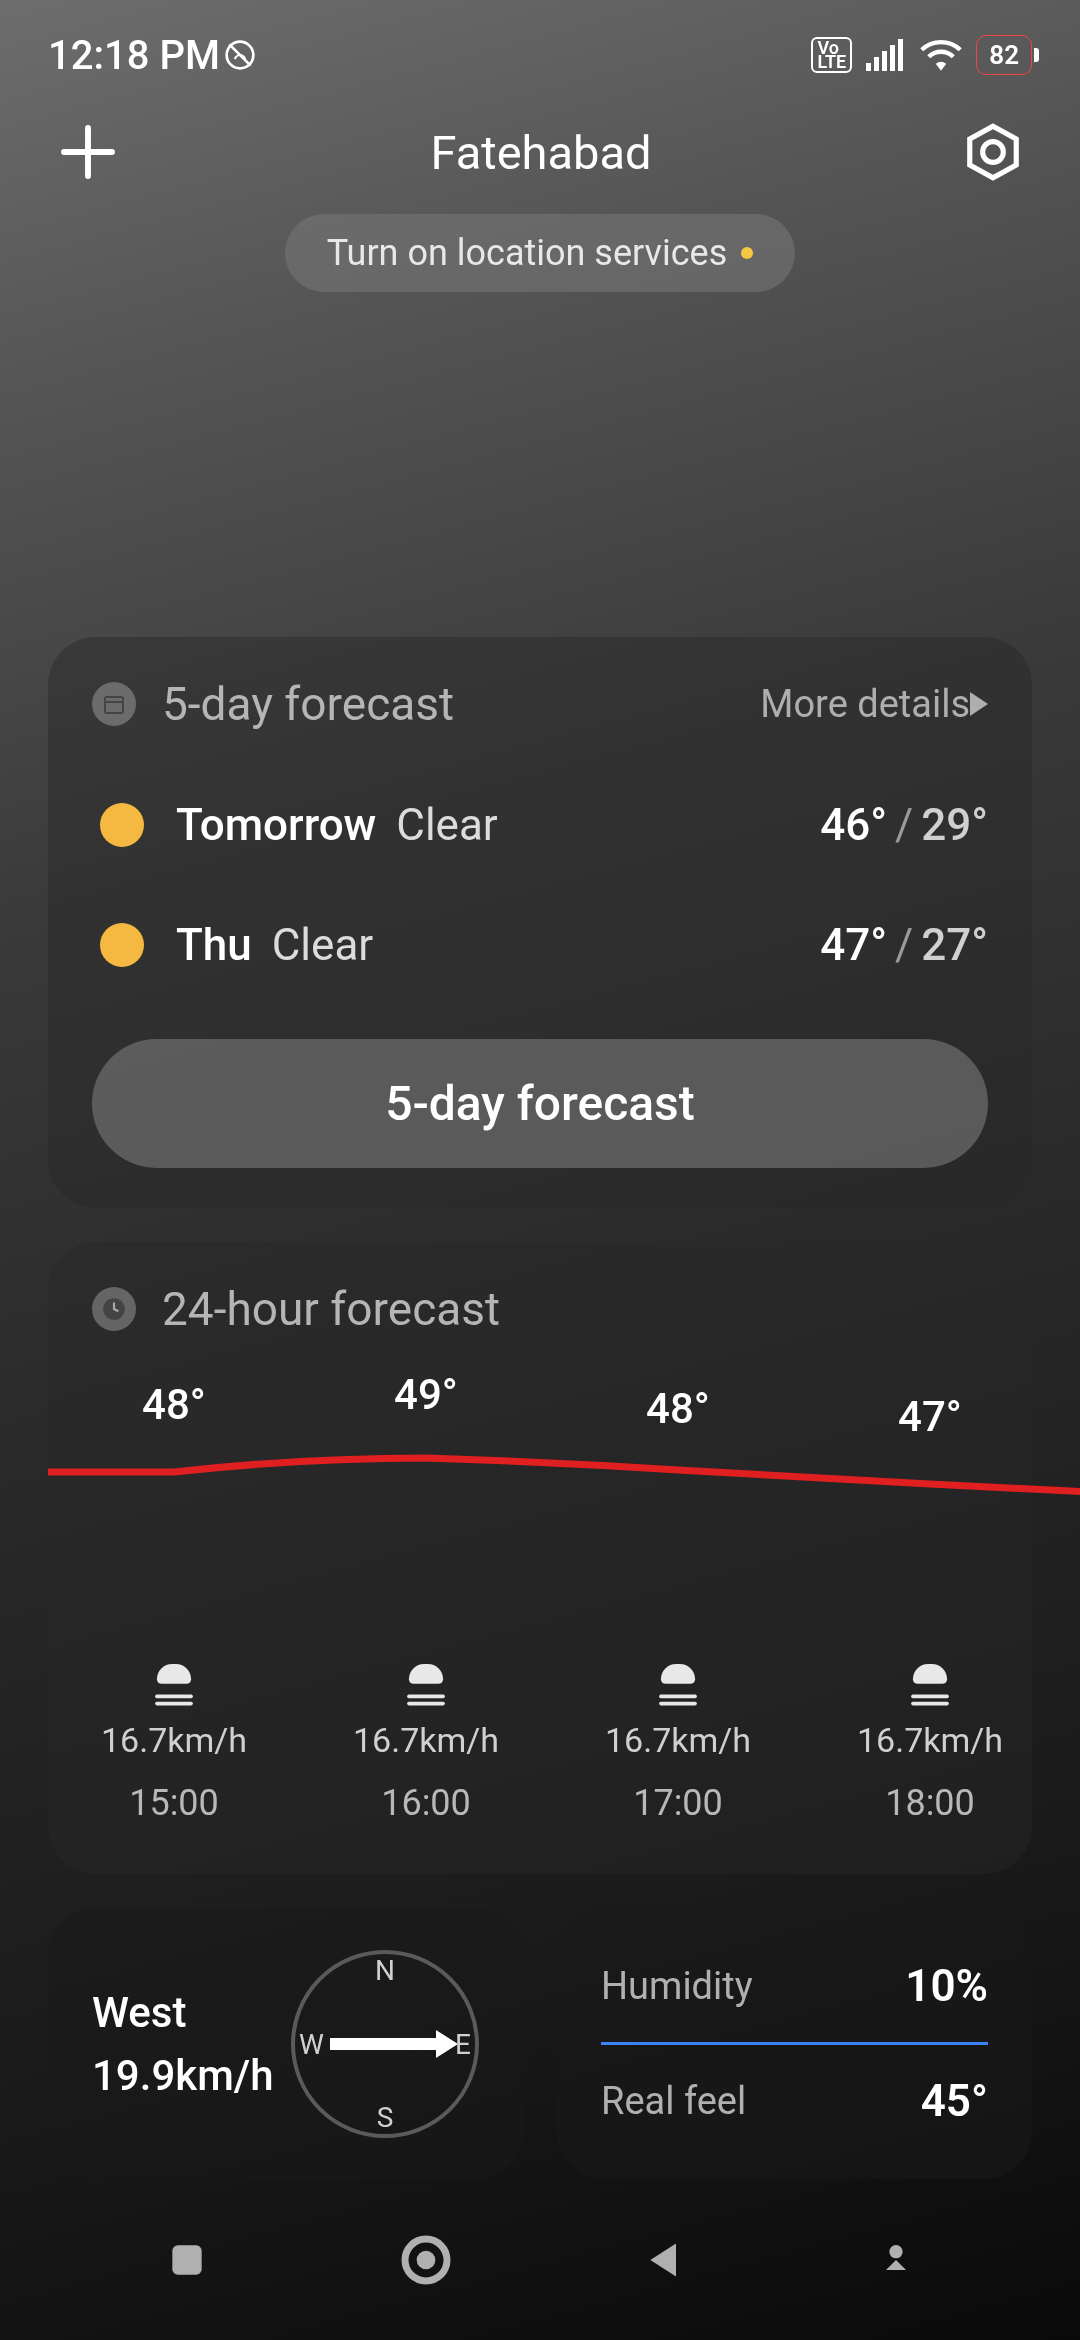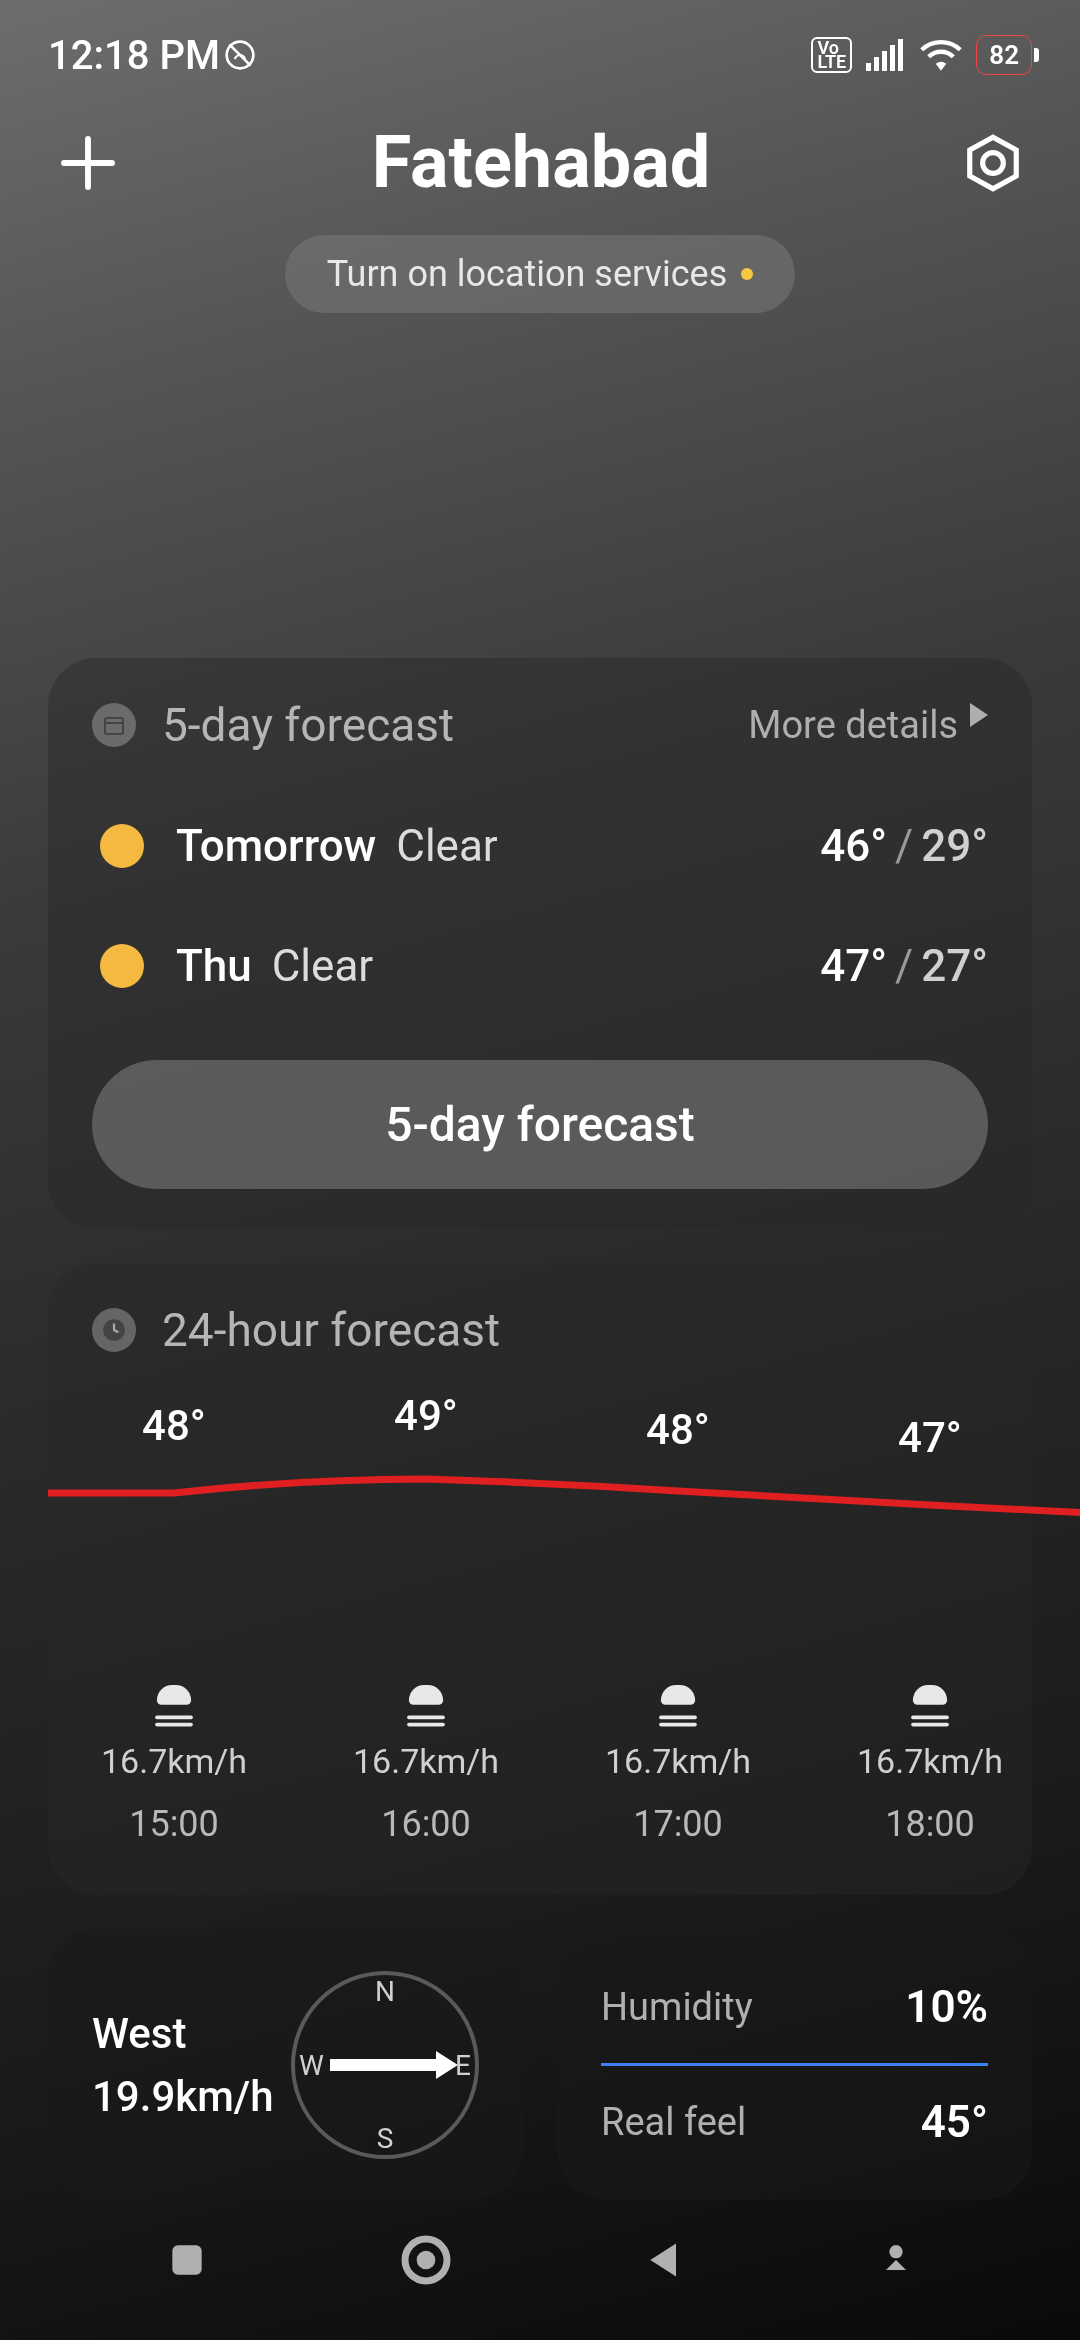--- a/index.html
+++ b/index.html
@@ -37,21 +37,21 @@
     content: ""; position: absolute; right: -8px; top: 50%;
     transform: translateY(-50%); width: 5px; height: 14px;
     background: #fff; border-radius: 0 3px 3px 0;
   }
   
   
   .header {
     display: flex; justify-content: space-between; align-items: center;
     padding: 30px 56px 10px 56px;
   }
-  .header-title { font-size: 72px; font-weight: 700; color: #fff; }
+  .header-title { font-size: 47px; font-weight: 400; color: #fff; }
   
   
   .location-banner-wrap { display: flex; justify-content: center; margin-top: 20px; }
   .location-banner {
     background: rgba(120,120,120,0.55);
     border-radius: 56px;
     padding: 18px 42px;
     display: flex; align-items: center; gap: 14px;
   }
   .location-banner-text { font-size: 36px; color: #e8e8e8; }
@@ -71,21 +71,21 @@
     display: flex; justify-content: space-between; align-items: center;
     margin-bottom: 36px;
   }
   .card-header-left { display: flex; align-items: center; gap: 26px; }
   .header-icon-circle {
     width: 44px; height: 44px; border-radius: 50%;
     background: rgba(160,160,160,0.5);
     display: flex; align-items: center; justify-content: center;
   }
   .card-title { font-size: 46px; font-weight: 400; color: #b5b5b5; }
-  .more-details { display: flex; gap: 12px; color: #aeaeae; font-size: 38px; }
+  .more-details { display: flex; align-items: center; color: #aeaeae; font-size: 38px; }
   
   
   .forecast-row {
     display: flex; align-items: center;
     padding: 32px 0;
   }
   .forecast-row + .forecast-row { margin-top: 4px; }
   .fr-icon { width: 60px; display: flex; justify-content: center; }
   .sun-dot { width: 44px; height: 44px; border-radius: 50%; background: #f5b941; }
   .fr-day { font-size: 44px; font-weight: 500; color: #fff; margin-left: 24px; }

